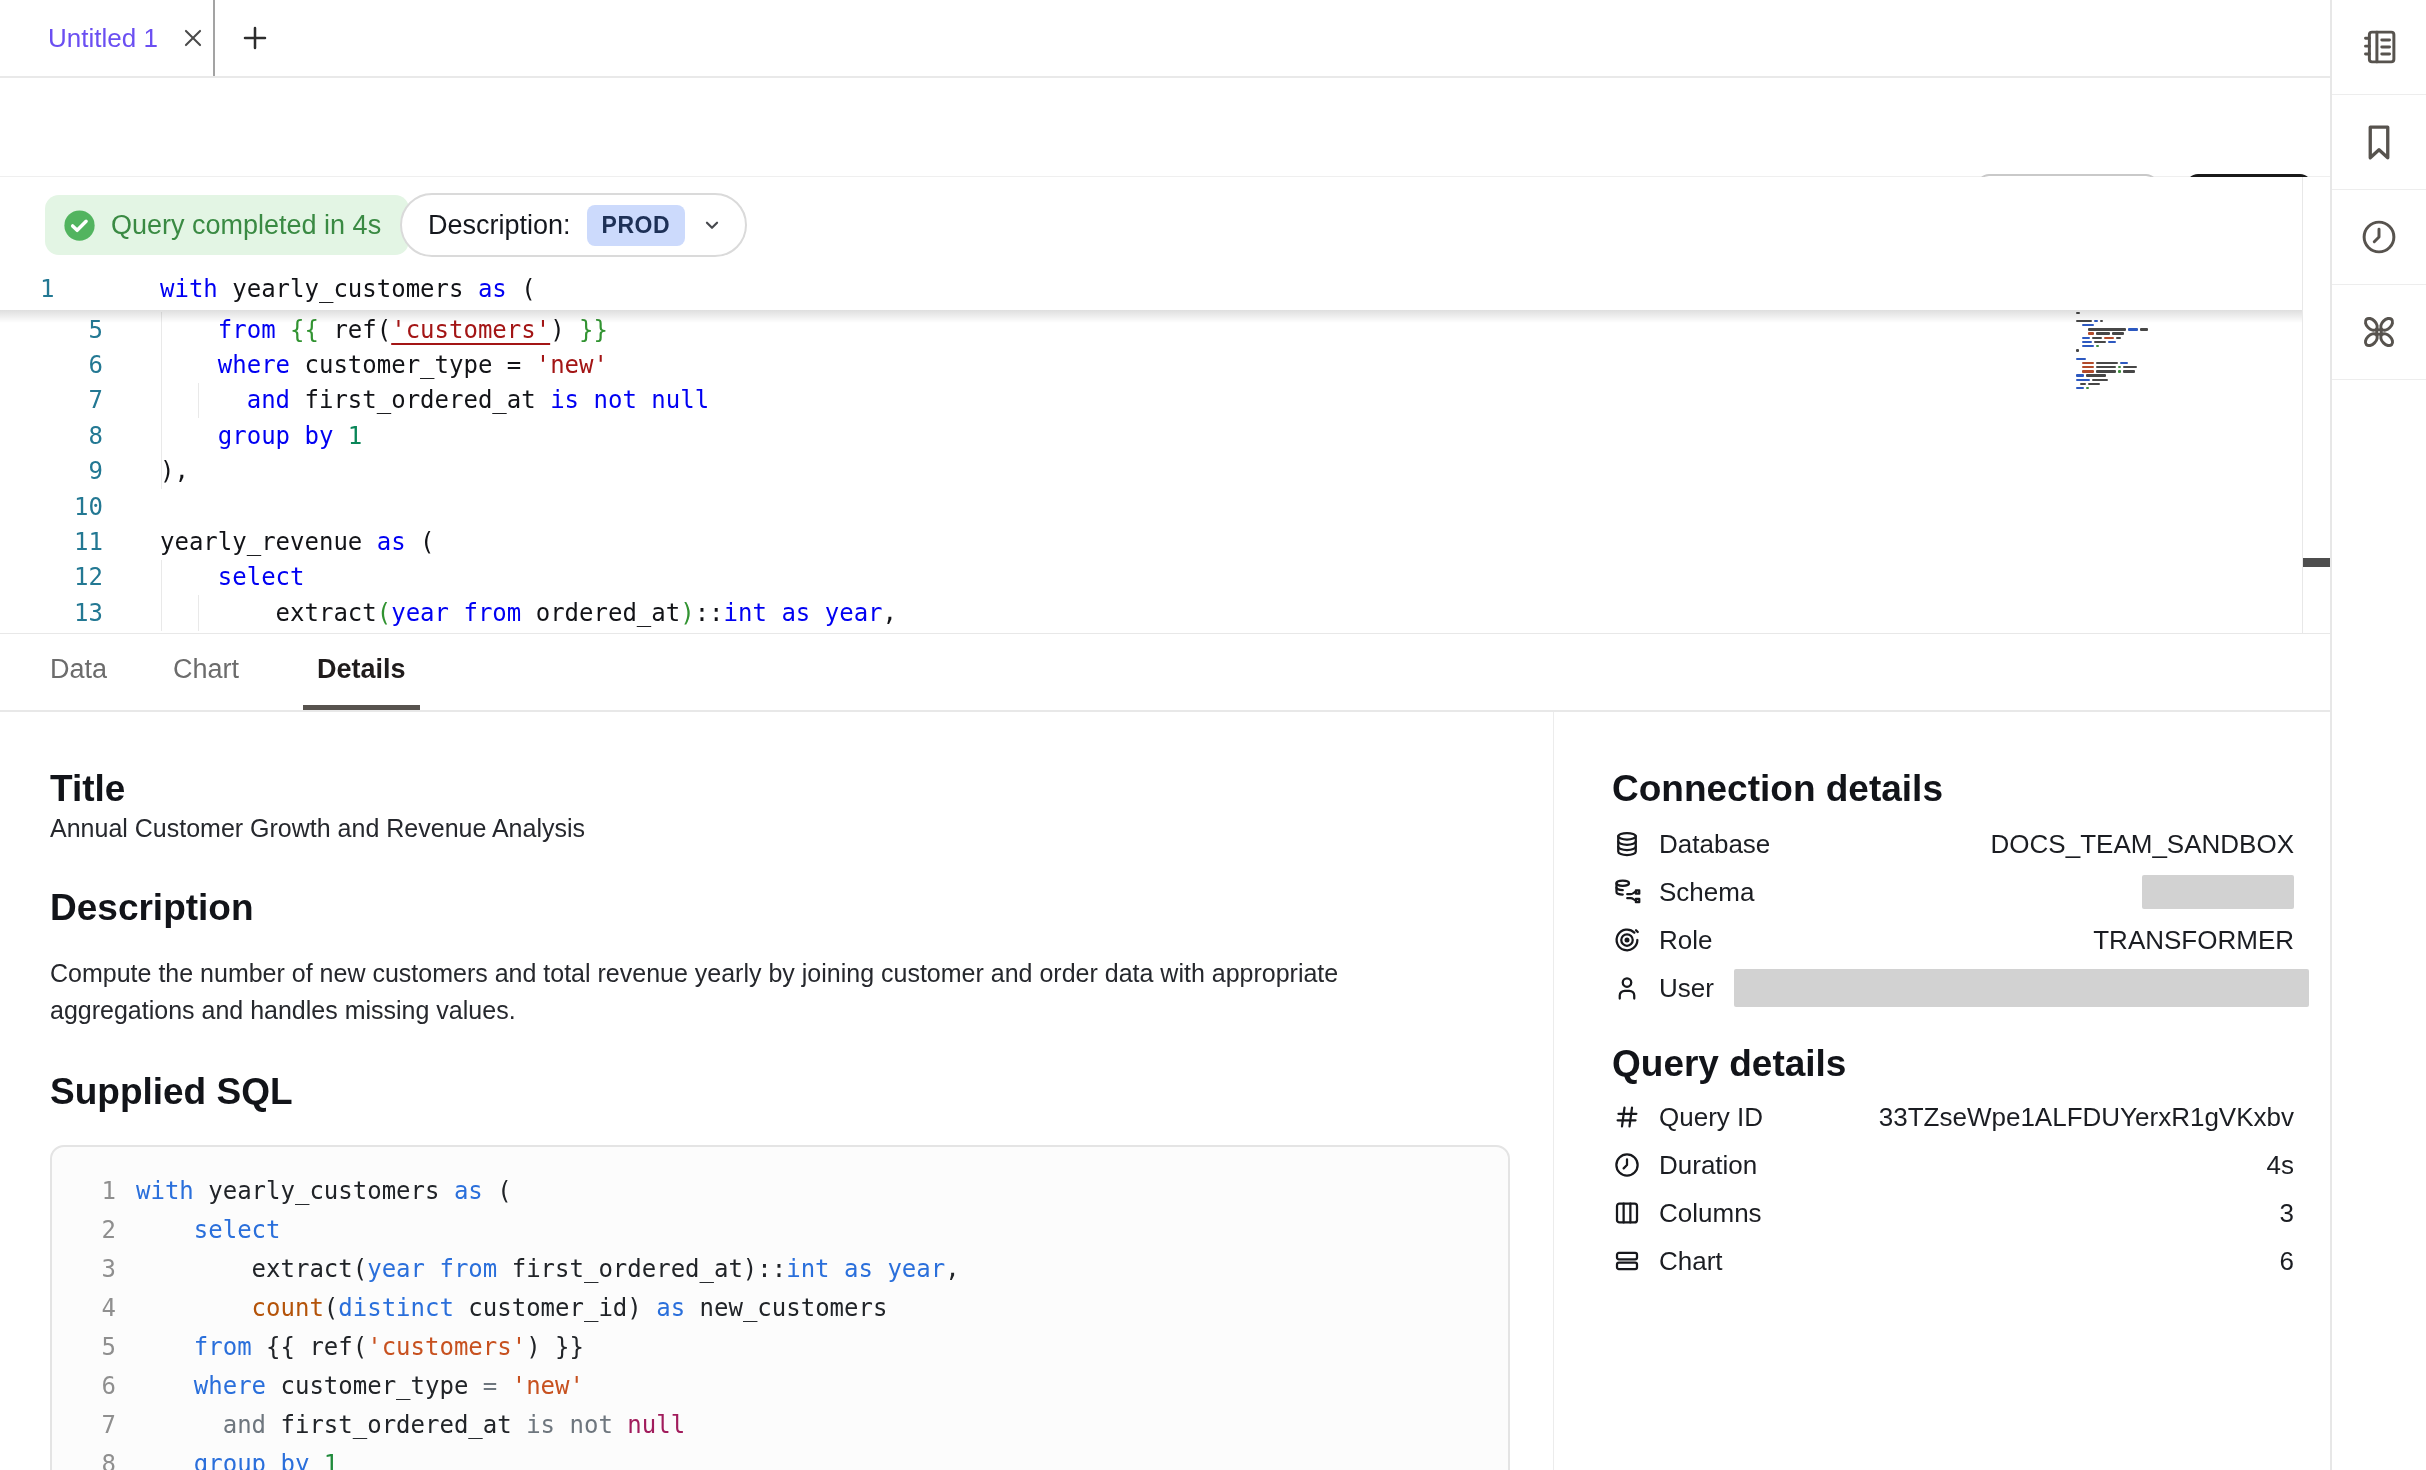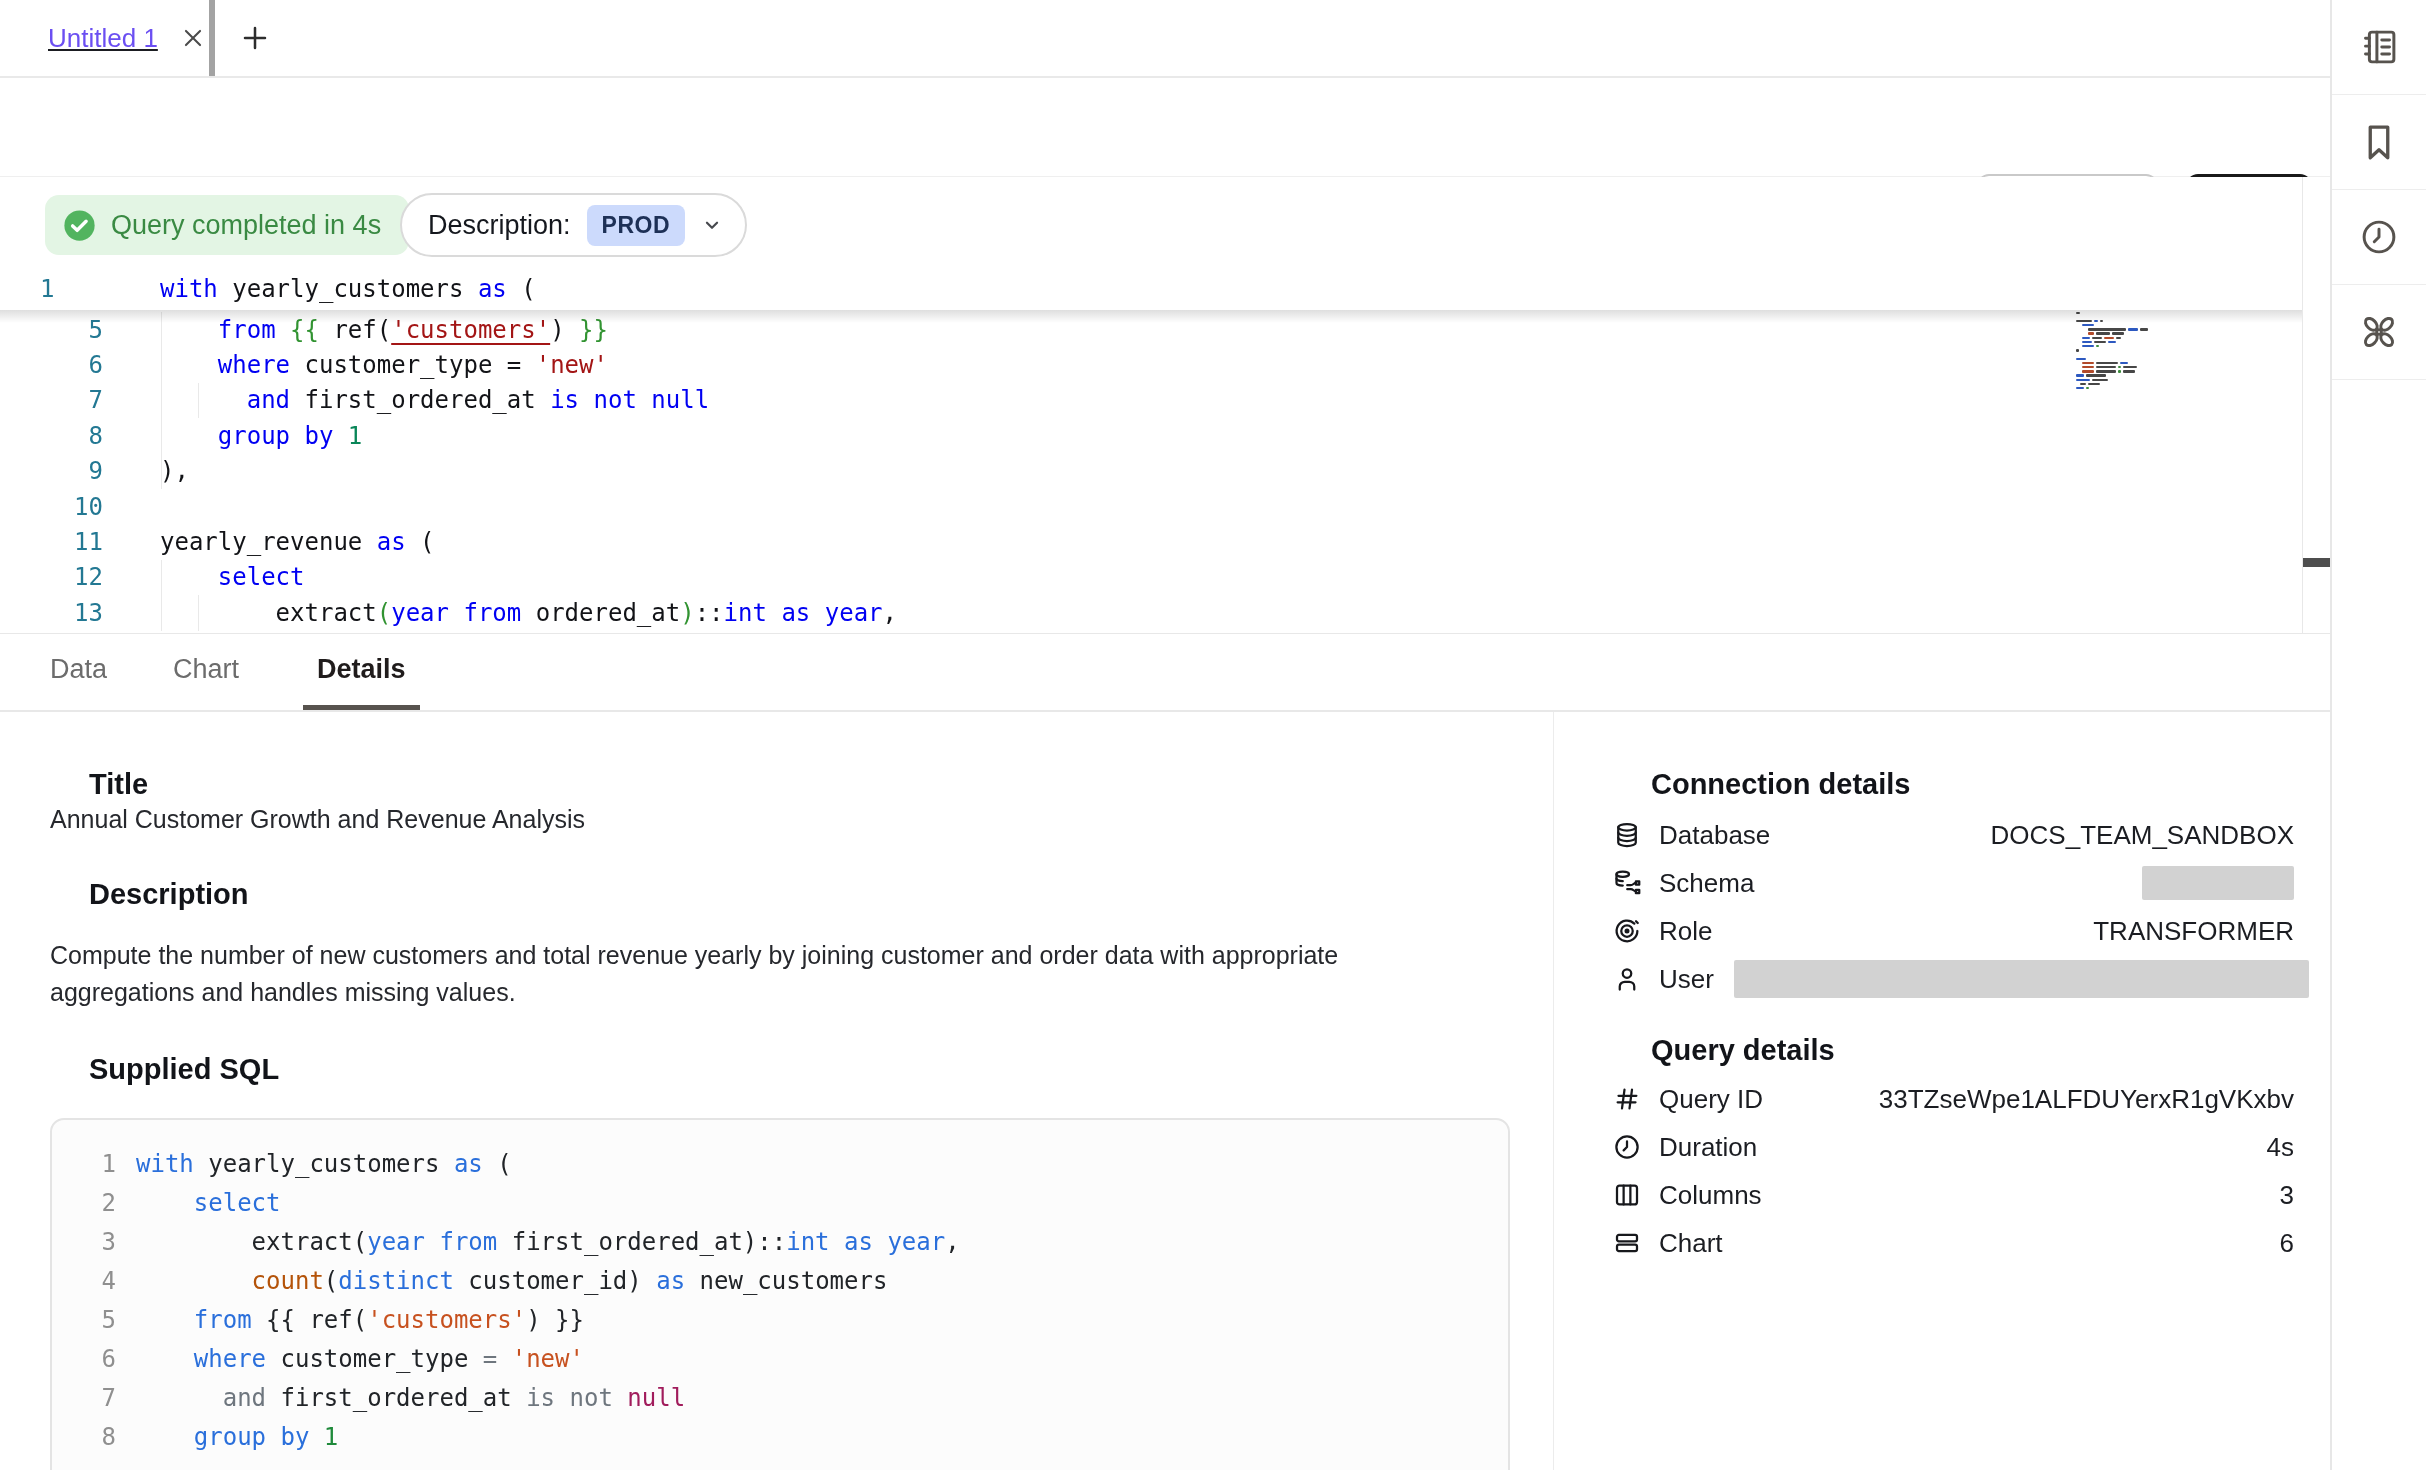--- a/index.html
+++ b/index.html
@@ -7,21 +7,21 @@
   .screen {
     position:relative; width:2426px; height:1470px; overflow:hidden;
     background:#fff; font-family:"Liberation Sans", sans-serif; color:#1b1d22;
   }
   .icon svg { width:100%; height:100%; display:block; }
 
   
   .tabbar { position:absolute; left:0; top:0; width:2330px; height:78px;
     background:#fff; border-bottom:2px solid #e9e9e9; display:flex; align-items:stretch; }
   .doc-tab { width:215px; display:flex; align-items:center; padding-left:48px;
-    border-right:6px solid #a3a3a3; background:#fff; cursor:pointer;text-decoration:underline; }
+    border-right:2px solid #a3a3a3; background:#fff; cursor:pointer; }
   .doc-tab-label { color:#6b4ff2; font-size:26px; }
   .tab-close { width:26px; height:26px; color:#4b4b4b; margin-left:22px; }
   .tab-plus { width:80px; display:flex; align-items:center; justify-content:center; color:#2d2d2d; }
   .tab-plus .icon { width:32px; height:32px; }
 
   
   .toolbar { position:absolute; left:0; top:78px; width:2330px; height:99px;
     background:#fff; border-bottom:1px solid #efefef; }
   .bookmark-btn { position:absolute; left:1890px; top:110px; width:42px; height:44px; color:#17181c; }
   .develop-btn { position:absolute; left:1977px; top:96px; width:181px; height:66px;
@@ -76,21 +76,21 @@
   
   .rtabs { position:absolute; left:0; top:633px; width:2330px; height:79px; background:#fff;
     border-top:1px solid #e8e8e8; border-bottom:2px solid #e8e8e8; display:flex;
     align-items:stretch; padding-left:48px; gap:62px; }
   .rtab { display:flex; align-items:center; font-size:27px; color:#6c6c6c;
     border-bottom:5px solid transparent; cursor:pointer; padding:0 2px; }
   .rtab.active { color:#201c1c; font-weight:700; border-color:#57534e; padding:0 14px; }
 
   
   .lpane { position:absolute; left:0; top:712px; width:1553px; height:758px; padding:56px 0 0 50px; }
-  .dheading { font-size:29px; font-weight:700; color:#121419;margin-left:39px; }
+  .dheading { font-size:37px; font-weight:700; color:#121419; }
   .body-text { font-size:25px; color:#26282d; line-height:37px; }
   .lp-title-text { }
   .lp-desc-head { margin-top:40px; }
   .lp-desc-text { margin-top:26px; max-width:1415px; }
   .lp-sql-head { margin-top:42px; }
   .sql-box { margin-top:32px; width:1460px; height:430px; background:#fcfcfc;
     border:2px solid #e4e4e4; border-radius:14px; padding:24px 0 0 24px; overflow:hidden; }
   .sq-line { display:flex; height:39px; align-items:center; font-family:"DejaVu Sans Mono", monospace; font-size:24px; }
   .sq-gutter { width:40px; text-align:right; color:#8f8f8f; flex:none; }
   .sq-code { margin-left:20px; white-space:pre; color:#212428; }

